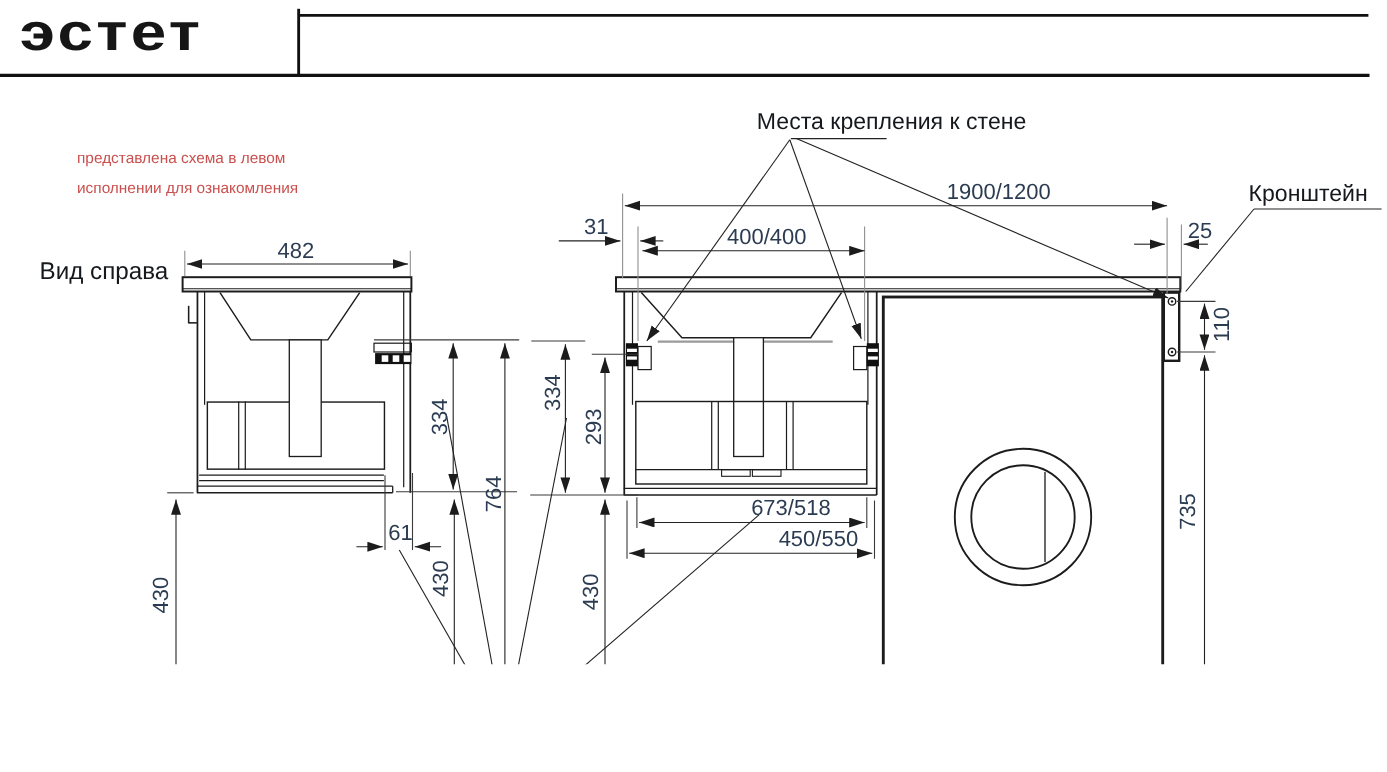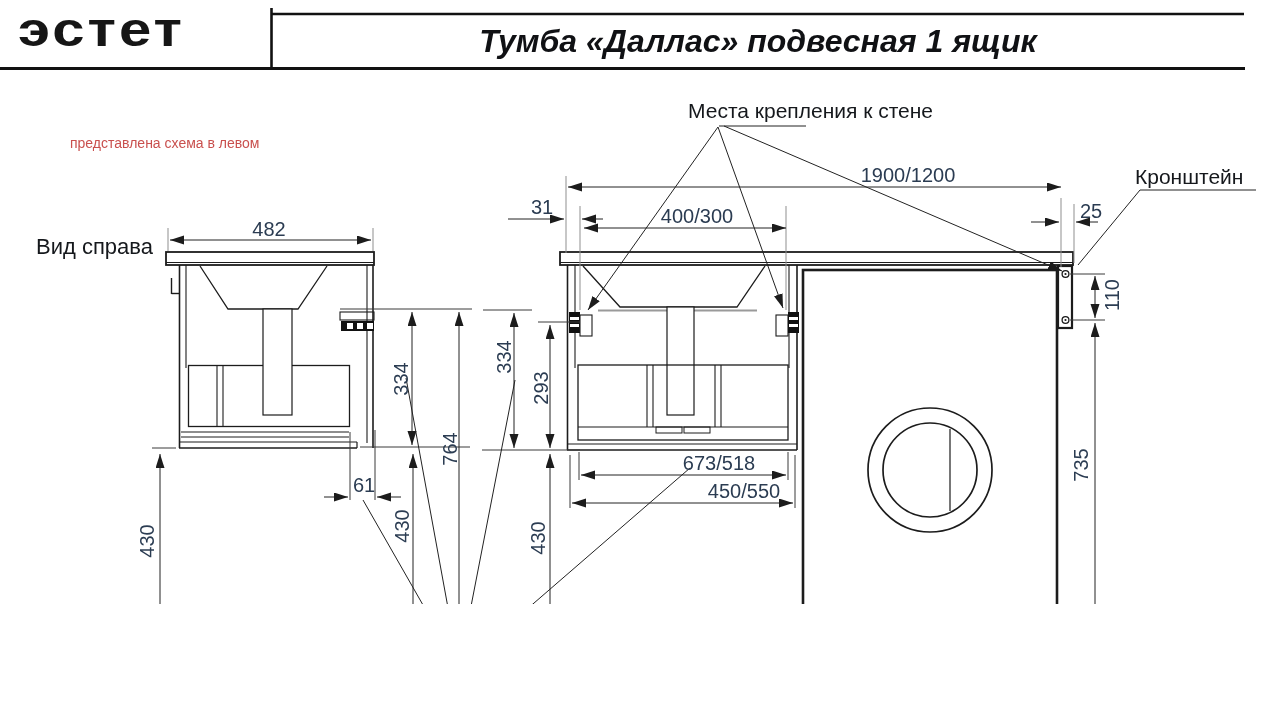--- a/index.html
+++ b/index.html
@@ -178,33 +178,33 @@
 
       <line x1="459" y1="668" x2="363" y2="500"></line>
       <line x1="459" y1="668" x2="406" y2="378"></line>
       <line x1="459" y1="631" x2="459" y2="668"></line>
       <line x1="459" y1="668" x2="515" y2="380"></line>
       <line x1="459" y1="668" x2="690" y2="468"></line>
     </g>
   </svg>
 
   <div class="logo">эстет</div>
-  <div class="title">Тумба «Даллас» подвесная 1 ящик</div>
 
   <div class="note">
     <span style="display:block">представлена схема в левом</span>
+    <span style="display:block">исполнении для ознакомления</span>
   </div>
 
   <div class="lbl" style="left:36px;top:234px;font-size:22px">Вид справа</div>
   <div class="lbl" style="left:688px;top:99px">Места крепления к стене</div>
   <div class="lbl" style="left:1135px;top:165px">Кронштейн</div>
 
   <div class="num" style="left:269px;top:229px">482</div>
   <div class="num" style="left:542px;top:207px">31</div>
-  <div class="num" style="left:697px;top:216px">400/300</div>
+  <div class="num" style="left:697px;top:216px">400/400</div>
   <div class="num" style="left:908px;top:175px">1900/1200</div>
   <div class="num" style="left:1091px;top:211px">25</div>
   <div class="num" style="left:364px;top:485px">61</div>
   <div class="num" style="left:719px;top:463px">673/518</div>
   <div class="num" style="left:744px;top:491px">450/550</div>
   <div class="num" style="left:927px;top:663px">600</div>
 
   <div class="num rot" style="left:401px;top:379px">334</div>
   <div class="num rot" style="left:450px;top:449px">764</div>
   <div class="num rot" style="left:147px;top:541px">430</div>

